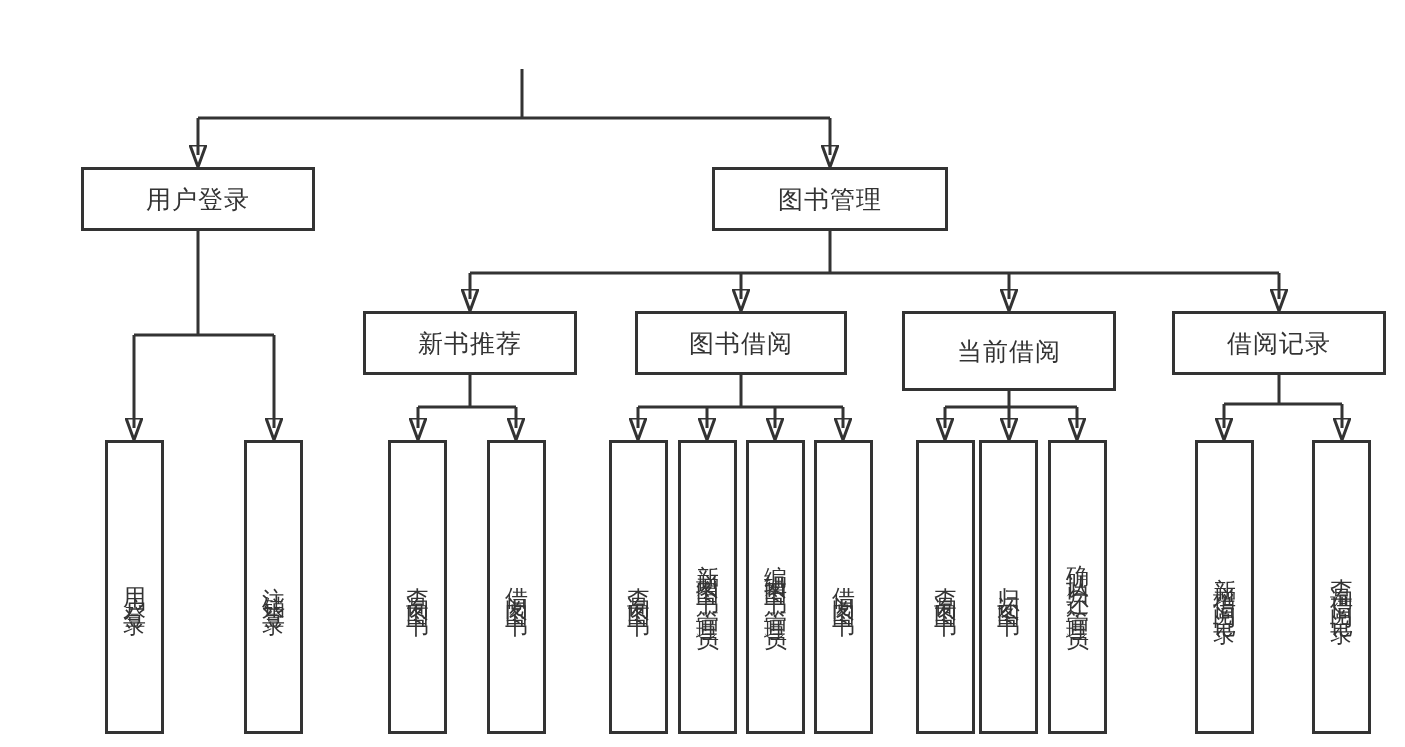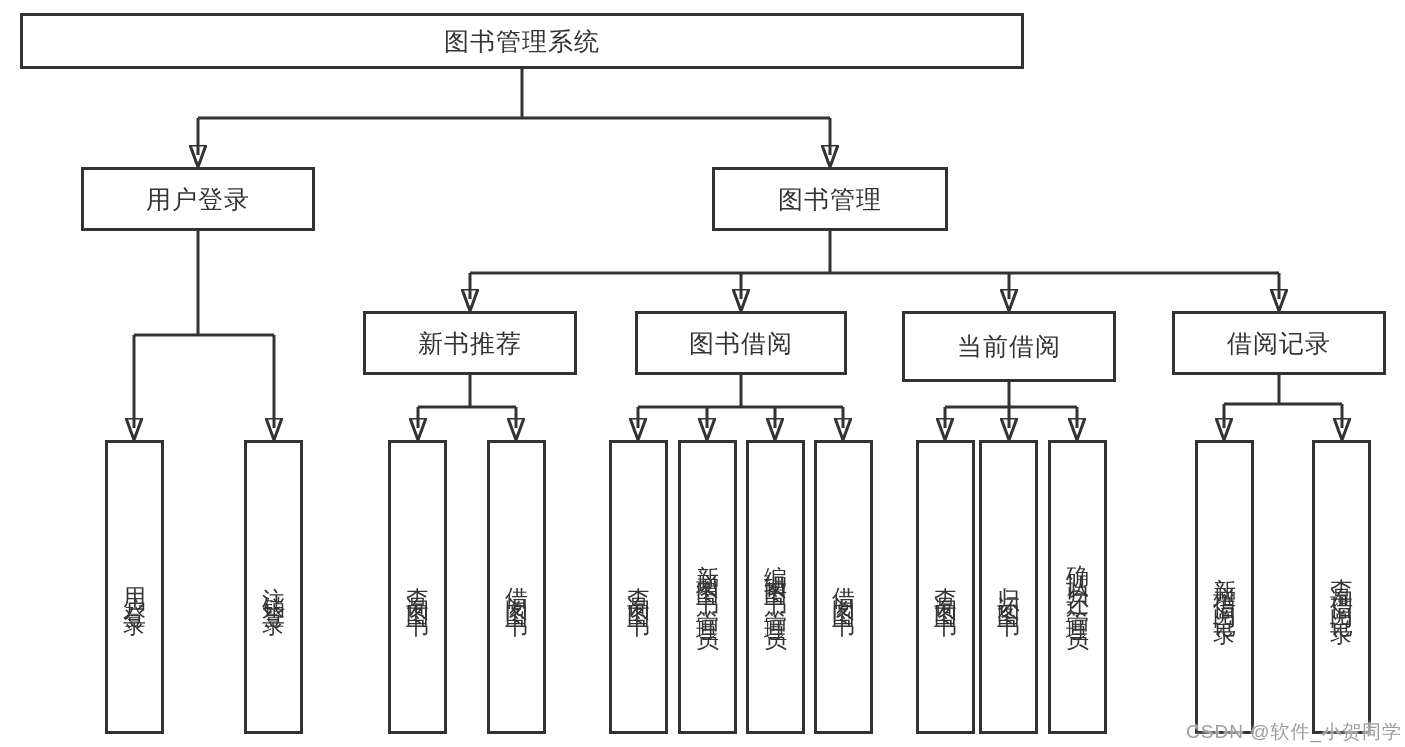--- a/index.html
+++ b/index.html
@@ -120,38 +120,35 @@
       <line x1="1077" y1="407" x2="1077" y2="428" marker-end="url(#ah)"></line>
     </g>
 
     <g>
       <path d="M1279 375 V404 M1224 404 H1342"></path>
       <line x1="1224" y1="404" x2="1224" y2="428" marker-end="url(#ah)"></line>
       <line x1="1342" y1="404" x2="1342" y2="428" marker-end="url(#ah)"></line>
     </g>
   </svg>
 
-  <div class="node hbox" style="left:20px; top:13px; width:1004px; height:56px;">
-    <span>图书管理系统</span>
-  </div>
 
   <div class="node hbox" style="left:81px; top:167px; width:234px; height:64px;">
     <span>用户登录</span>
   </div>
   <div class="node hbox" style="left:712px; top:167px; width:236px; height:64px;text-align:center;">
     <span>图书管理</span>
   </div>
 
   <div class="node hbox" style="left:363px; top:311px; width:214px; height:64px;">
     <span>新书推荐</span>
   </div>
   <div class="node hbox" style="left:635px; top:311px; width:212px; height:64px;">
     <span>图书借阅</span>
   </div>
-  <div class="node hbox" style="left:902px; top:311px; width:214px; height:71px;text-align:right;">
+  <div class="node hbox" style="left:902px; top:311px; width:214px; height:80px;text-align:right;">
     <span>当前借阅</span>
   </div>
   <div class="node hbox" style="left:1172px; top:311px; width:214px; height:64px;">
     <span>借阅记录</span>
   </div>
 
   <div class="node vbox" style="left:105px;">
     <span class="vtext">用户登录</span>
   </div>
   <div class="node vbox" style="left:244px;">
@@ -184,15 +181,14 @@
   <div class="node vbox" style="left:1048px;">
     <span class="vtext">确认归还（管理员）</span>
   </div>
   <div class="node vbox" style="left:1195px;">
     <span class="vtext">新增借阅记录</span>
   </div>
   <div class="node vbox" style="left:1312px;">
     <span class="vtext">查询借阅记录</span>
   </div>
 
-  <div class="watermark">CSDN @软件_小贺同学</div>
 
 </div>
 
 </body></html>

